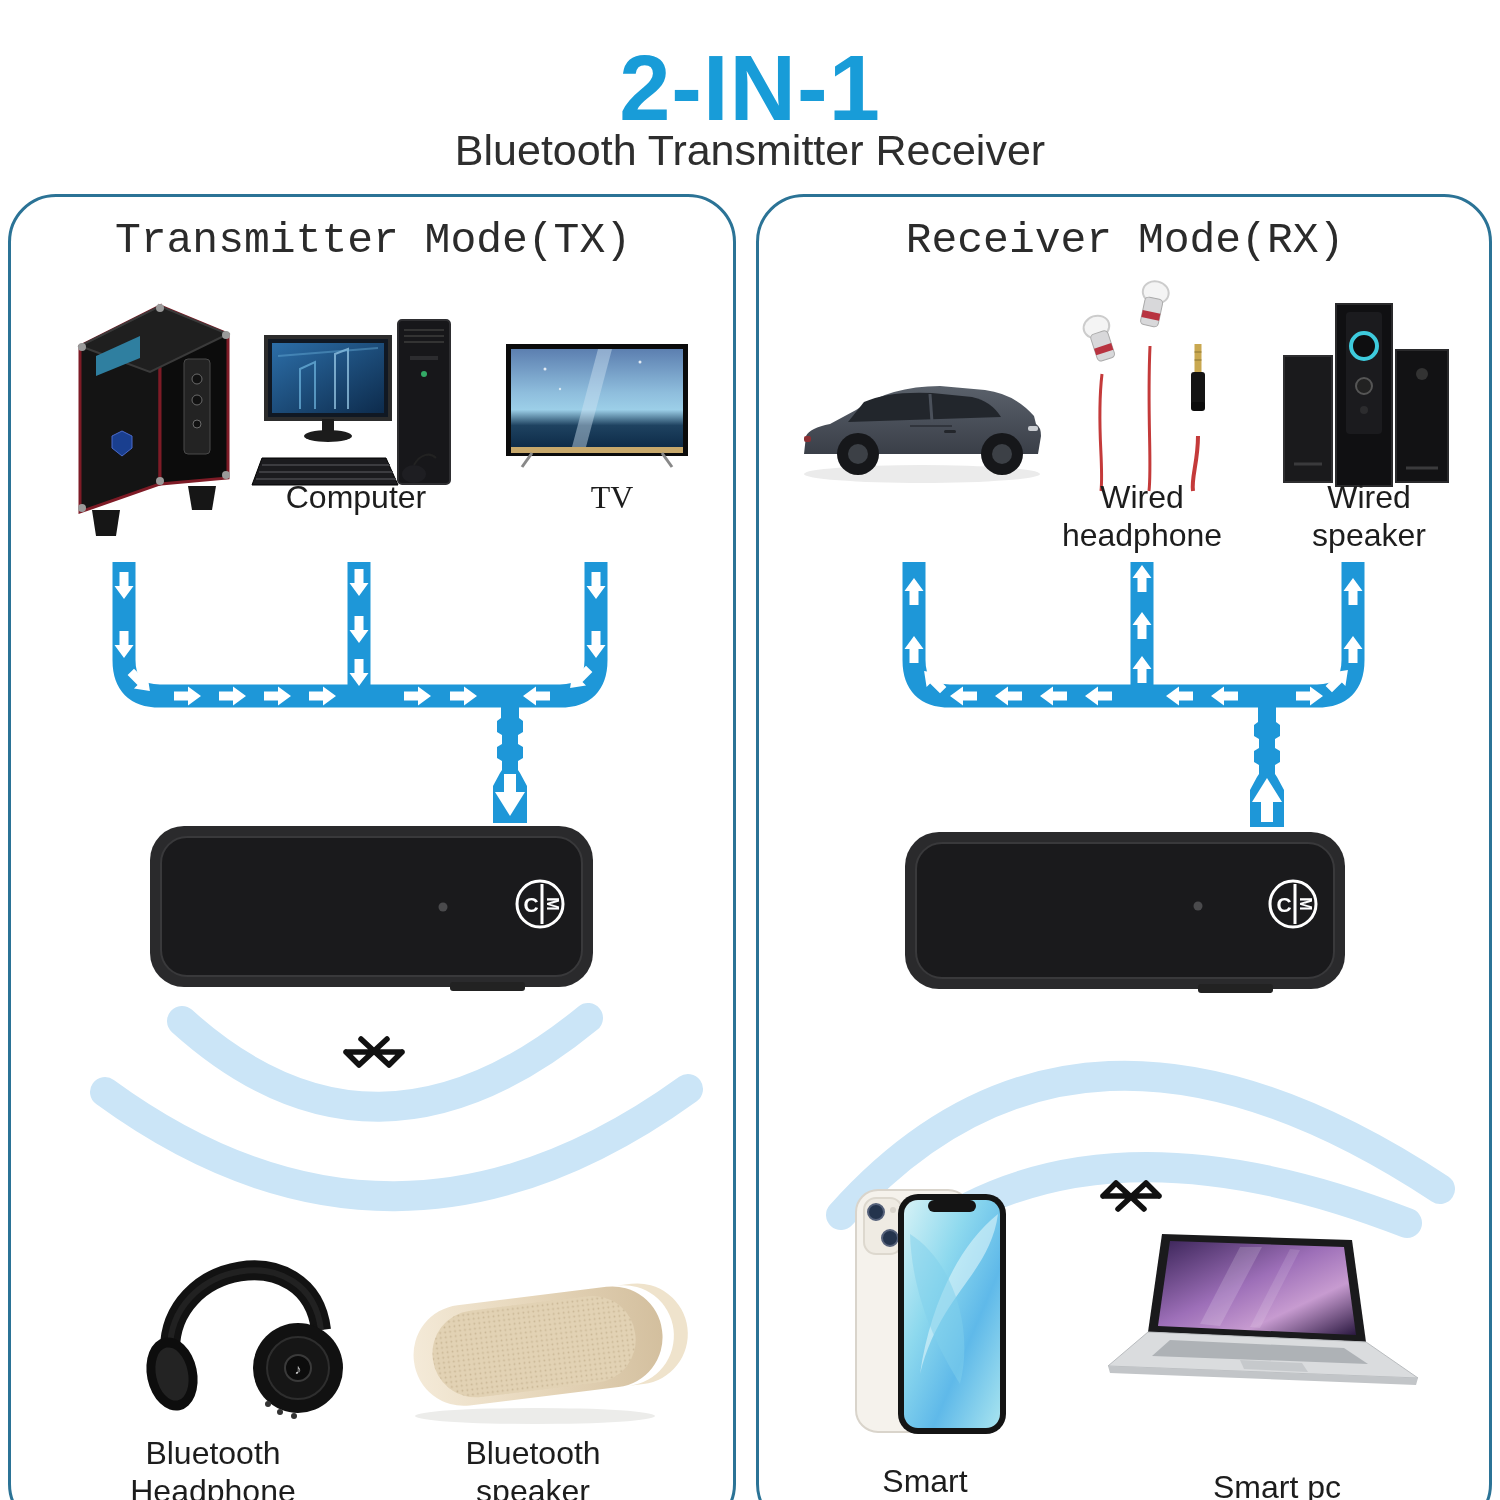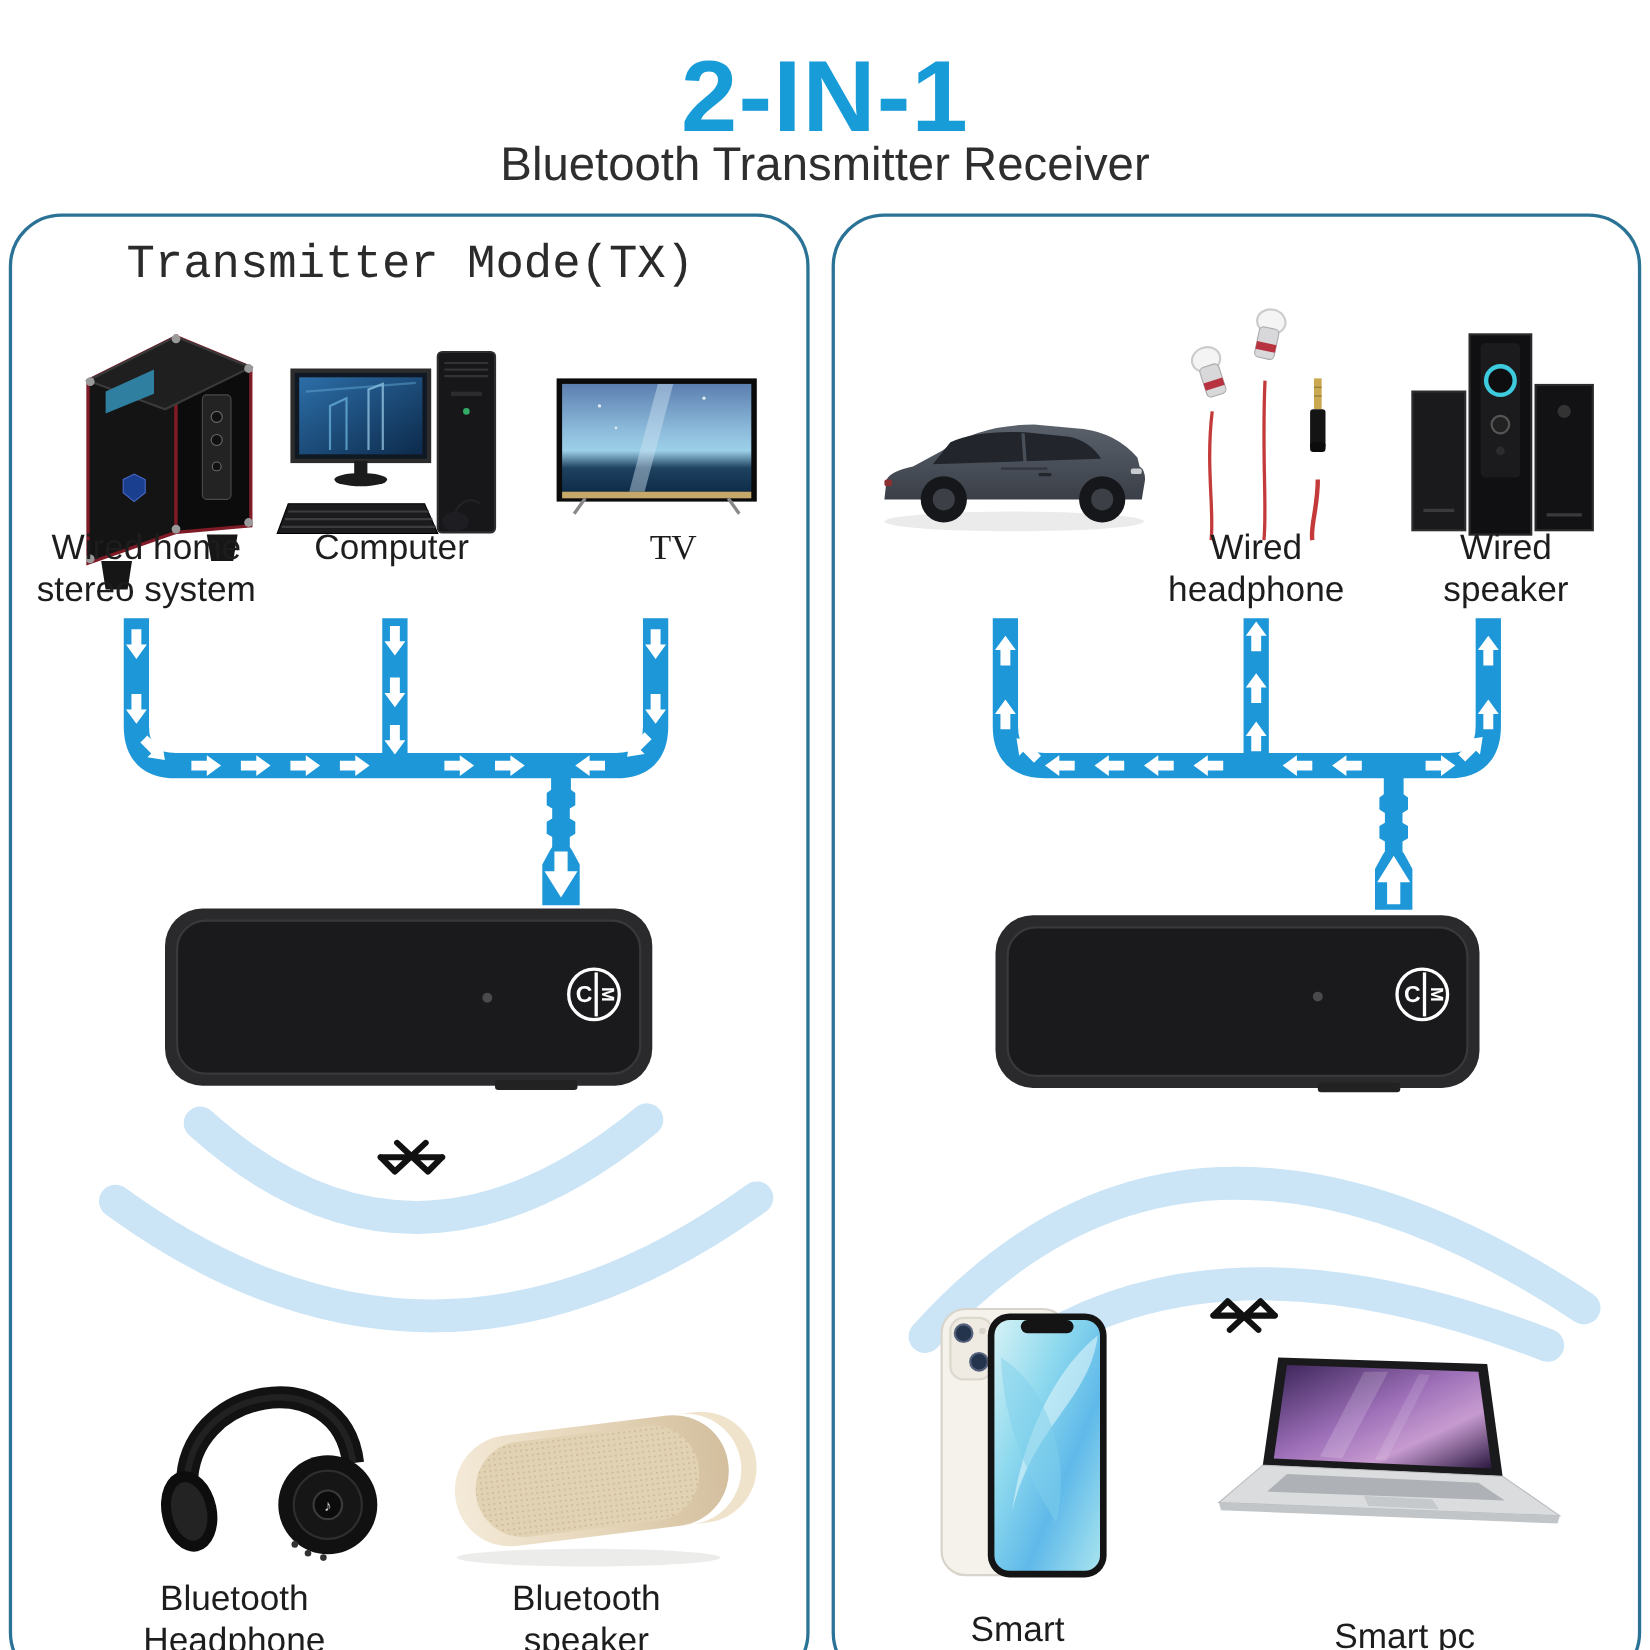--- a/index.html
+++ b/index.html
@@ -26,20 +26,21 @@
 
 <div class="stage">
 
   <div class="page-title">2-IN-1</div>
   <div class="page-subtitle">Bluetooth Transmitter Receiver</div>
 
   <div class="panel panel-tx"></div>
   <div class="panel panel-rx"></div>
 
   <div class="panel-header hdr-tx">Transmitter Mode(TX)</div>
+  <div class="panel-header hdr-rx">Receiver Mode(RX)</div>
 
   <svg id="stage-svg" width="1500" height="1500" viewBox="0 0 1500 1500">
     <defs>
       <g id="arr">
           <polygon points="-13,-4.5 1,-4.5 1,-9.5 14,0 1,9.5 1,4.5 -13,4.5" fill="#ffffff"></polygon>
         </g>
       <linearGradient id="scrGrad" x1="0" y1="0" x2="1" y2="1">
         <stop offset="0" stop-color="#2C6EA8"></stop>
           <stop offset="1" stop-color="#0D2B4C"></stop>
       </linearGradient>
@@ -324,22 +325,20 @@
       <polygon points="1170,1197 1344,1203 1356,1291 1158,1282" fill="url(#lapGrad)"></polygon>
       <polygon points="1240,1203 1262,1203 1220,1282 1200,1280" fill="#ffffff" opacity="0.16"></polygon>
       <polygon points="1290,1205 1300,1206 1260,1284 1250,1283" fill="#ffffff" opacity="0.12"></polygon>
       <polygon points="1148,1288 1366,1298 1418,1334 1108,1322" fill="#DADCDE" stroke="#B9BCBF" stroke-width="1"></polygon>
       <polygon points="1170,1296 1344,1304 1368,1320 1152,1312" fill="#AEB2B6"></polygon>
       <polygon points="1240,1316 1302,1319 1308,1328 1244,1325" fill="#C6C9CC"></polygon>
       <polygon points="1108,1322 1418,1334 1416,1341 1110,1329" fill="#C2C5C8"></polygon>
     </g>
   </svg>
 
-  <div class="dev-label" style="left:133px;top:434px;">Wired home
-stereo system</div>
   <div class="dev-label" style="left:356px;top:434px;">Computer</div>
   <div class="dev-label" style="left:612px;top:434px;font-family:Liberation Serif, serif;">TV</div>
 
   <div class="dev-label" style="left:1142px;top:434px;">Wired
 headphone</div>
   <div class="dev-label" style="left:1369px;top:434px;">Wired
 speaker</div>
 
   <div class="dev-label" style="left:213px;top:1390px;">Bluetooth
 Headphone</div>

